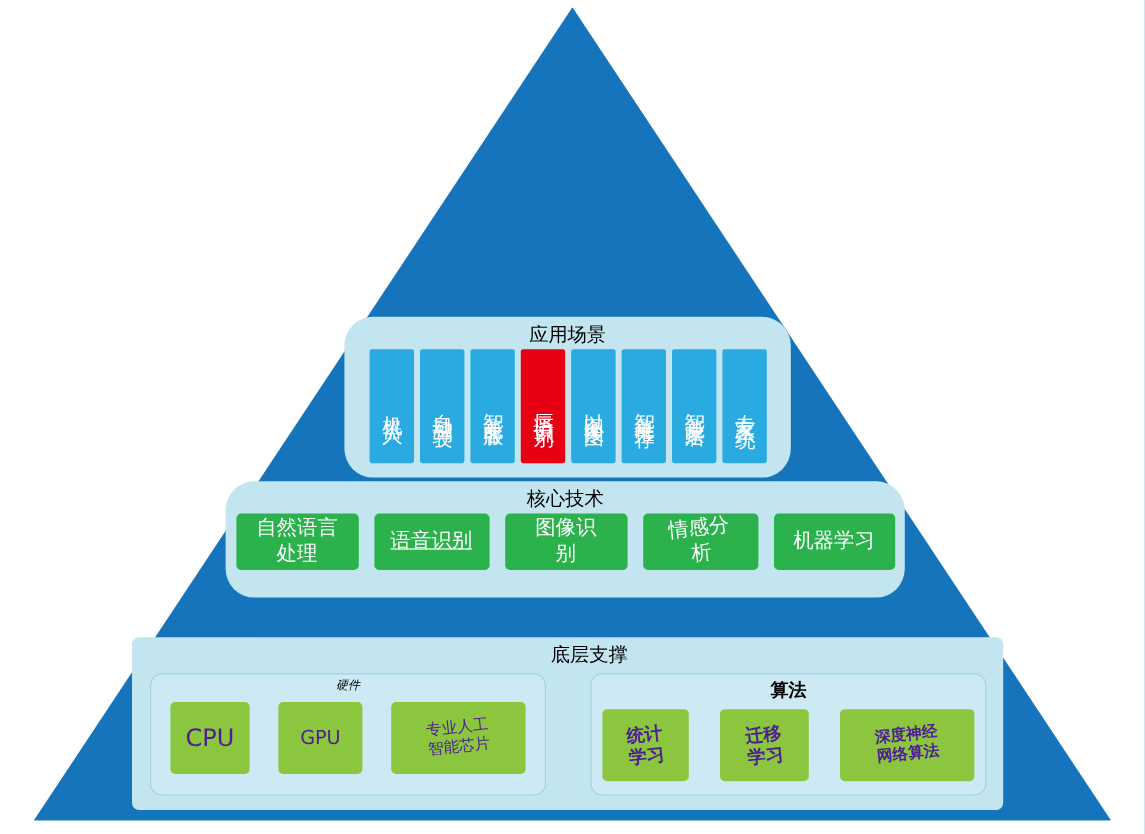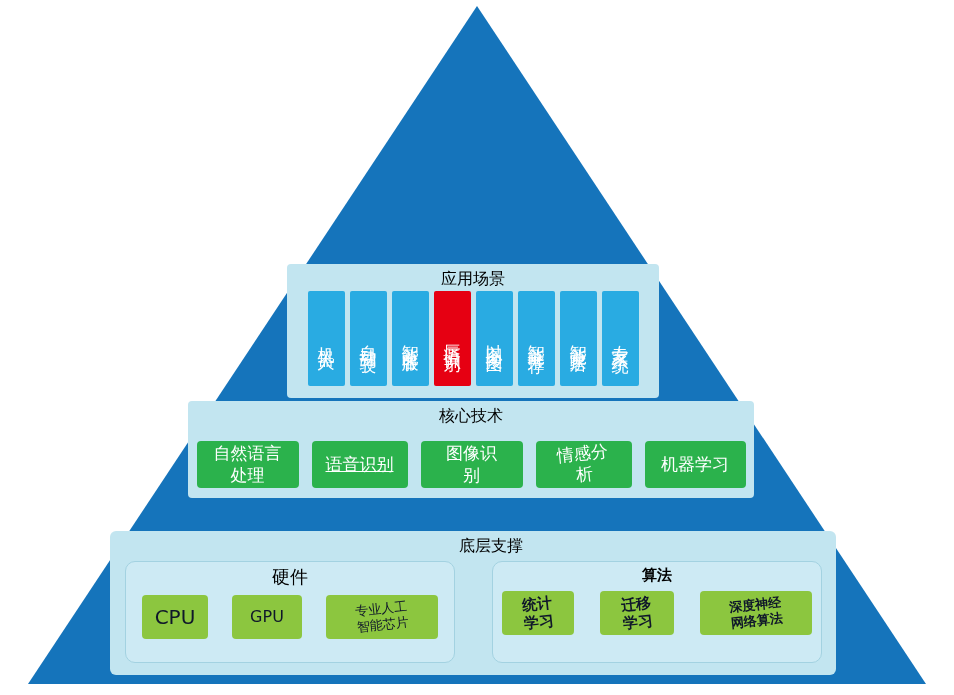--- a/index.html
+++ b/index.html
@@ -6,21 +6,21 @@
   body{
     width:954px;height:695px;position:relative;background:#ffffff;overflow:hidden;
     font-family:"DejaVu Sans","Liberation Sans",sans-serif;
   }
   .triangle{
     position:absolute;left:28px;top:6px;width:898px;height:678px;
     background:#1574bb;
     clip-path:polygon(50% 0%,100% 100%,0% 100%);
   }
   .panel{
-    position:absolute;background:#c2e5f0;border-radius:4px;box-sizing:border-box;
+    position:absolute;background:#c2e5f0;border-radius:24px;box-sizing:border-box;
   }
   .panel-title{
     text-align:center;color:#000;font-size:16px;padding-top:5px;line-height:1.2;
   }
   .row{display:flex;justify-content:center;align-items:flex-start;}
   
   .vbox{
     width:37px;height:95px;background:#29abe2;border-radius:2px;
     display:flex;align-items:center;justify-content:center;flex:0 0 auto;
   }
@@ -30,21 +30,21 @@
     color:#fff;font-size:17px;letter-spacing:4px;line-height:1;
   }
   
   .gbox{
     background:#2bb24c;border-radius:4px;color:#fff;height:47px;
     display:flex;align-items:center;justify-content:center;text-align:center;
     font-size:17px;line-height:1.25;white-space:pre-line;flex:0 0 auto;
   }
   
   .ybox{
-    background:#8cc63f;border-radius:4px;color:#0f172a;height:44px;
+    background:#8cc63f;border-radius:4px;color:#4c1d95;height:60px;
     display:flex;align-items:center;justify-content:center;text-align:center;
     font-size:15px;line-height:1.2;white-space:pre-line;flex:0 0 auto;
   }
   .subpanel{
     position:absolute;background:#cdeaf4;border:1px solid #a3d2e1;border-radius:10px;
     box-sizing:border-box;
   }
   .tilt{display:inline-block;transform:rotate(-6deg);}
 </style>
 </head>
@@ -77,21 +77,21 @@
       <span class="vtext">智能家居</span>
     </div>
     <div class="vbox">
       <span class="vtext">专家系统</span>
     </div>
   </div>
 </div>
 
 <div class="panel" style="left:188px;top:401px;width:566px;height:97px;">
   <div class="panel-title">核心技术</div>
-  <div class="row" style="gap:13px;margin-top:16px;">
+  <div class="row" style="gap:13px;margin-top:3px;">
     <div class="gbox" style="width:102px;">
       <span>自然语言
 处理</span>
     </div>
     <div class="gbox" style="width:96px;text-decoration:underline;">
       <span>语音识别</span>
     </div>
     <div class="gbox" style="width:102px;">
       <span>图像识
 别</span>
@@ -103,21 +103,21 @@
     <div class="gbox" style="width:101px;">
       <span>机器学习</span>
     </div>
   </div>
 </div>
 
 <div class="panel" style="left:110px;top:531px;width:726px;height:144px;border-radius:6px;padding-left:36px;">
   <div class="panel-title">底层支撑</div>
 
   <div class="subpanel" style="left:15px;top:30px;width:330px;height:102px;">
-    <div class="panel-title" style="font-size:18px;padding-top:4px;">硬件</div>
+    <div class="panel-title" style="font-size:10px;padding-top:4px;font-style:italic;">硬件</div>
     <div class="row" style="gap:24px;margin-top:7px;">
       <div class="ybox" style="width:66px;font-size:20px;">
         <span>CPU</span>
       </div>
       <div class="ybox" style="width:70px;font-size:16px;text-align:center;">
         <span>GPU</span>
       </div>
       <div class="ybox" style="width:112px;font-size:13px;">
         <span class="tilt">专业人工
 智能芯片</span>

